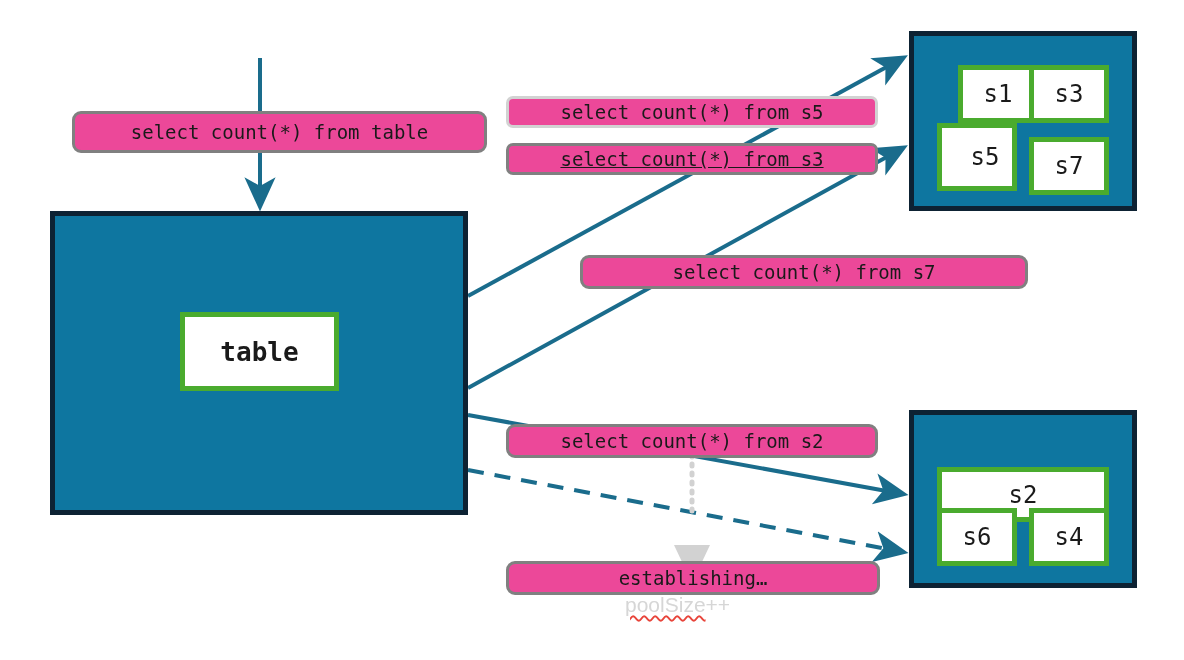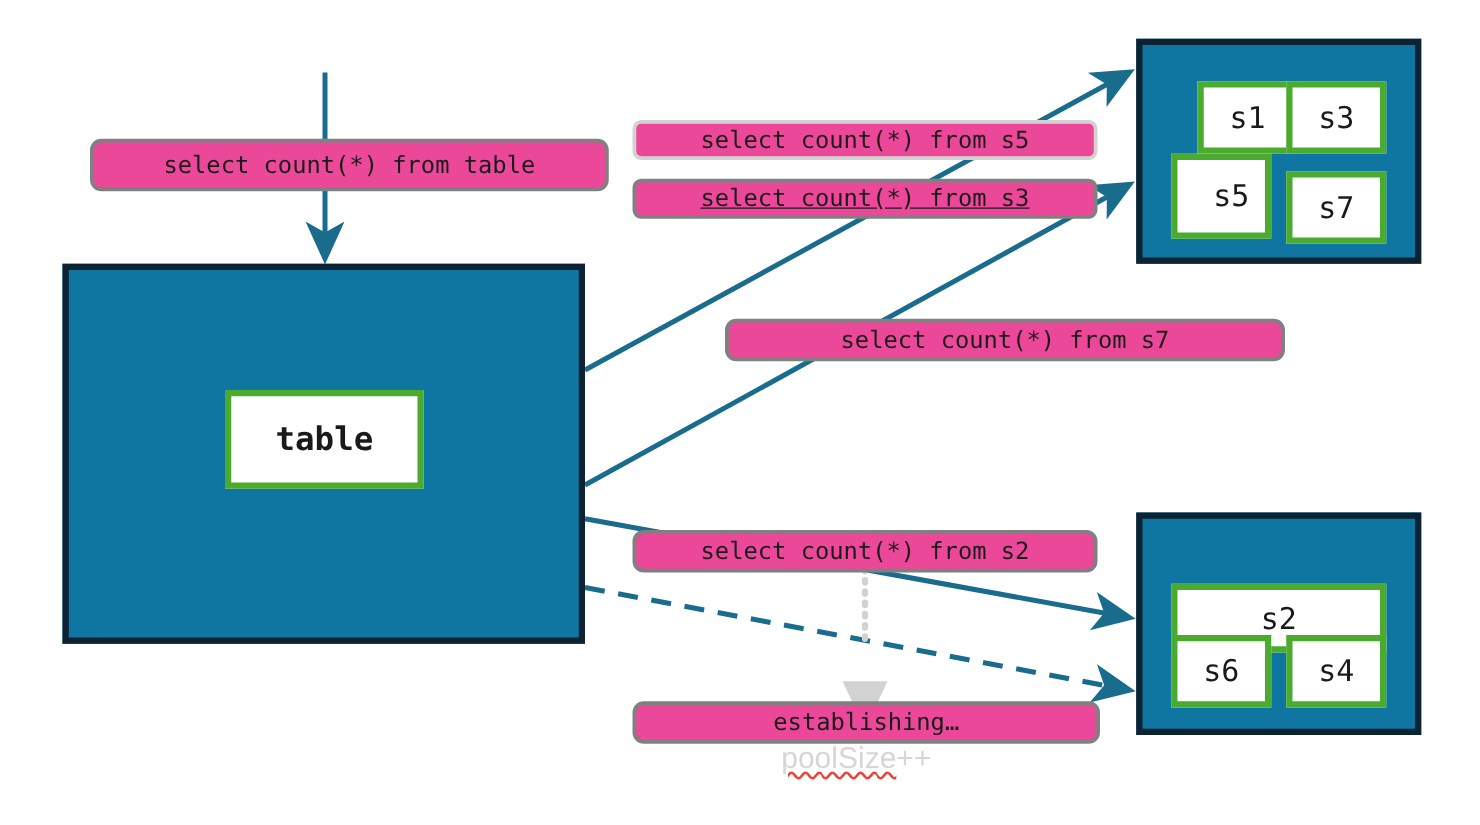--- a/index.html
+++ b/index.html
@@ -61,21 +61,21 @@
   #q-s5{left:506px;top:96px;width:372px;height:32px;border-radius:7px;}
   #q-s3{left:506px;top:143px;width:372px;height:32px;border-radius:7px;text-decoration:underline;}
   #q-s7{left:580px;top:255px;width:448px;height:34px;}
   #q-s2{left:506px;top:424px;width:372px;height:34px;}
   #q-est{left:506px;top:513px;width:374px;height:34px;margin-top:48px;}
 
   
   #poolsize{
     position:absolute;left:625px;top:593px;
     font-family:"Liberation Sans","DejaVu Sans",sans-serif;
-    font-size:24px;color:#D6D6D6;white-space:nowrap;
+    font-size:21px;color:#D6D6D6;white-space:nowrap;
   }
   #poolsize .sp{
     text-decoration:underline wavy #E8443A;
     text-decoration-thickness:1.5px;
     text-underline-offset:3px;
   }
 </style>
 </head>
 <body>
 

